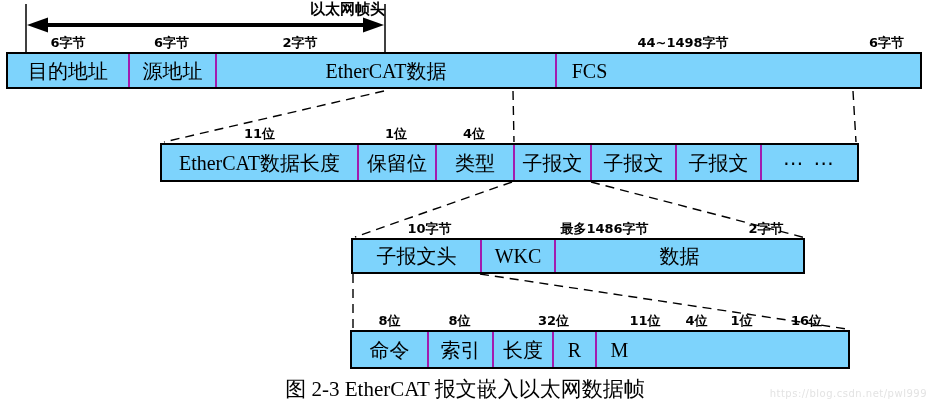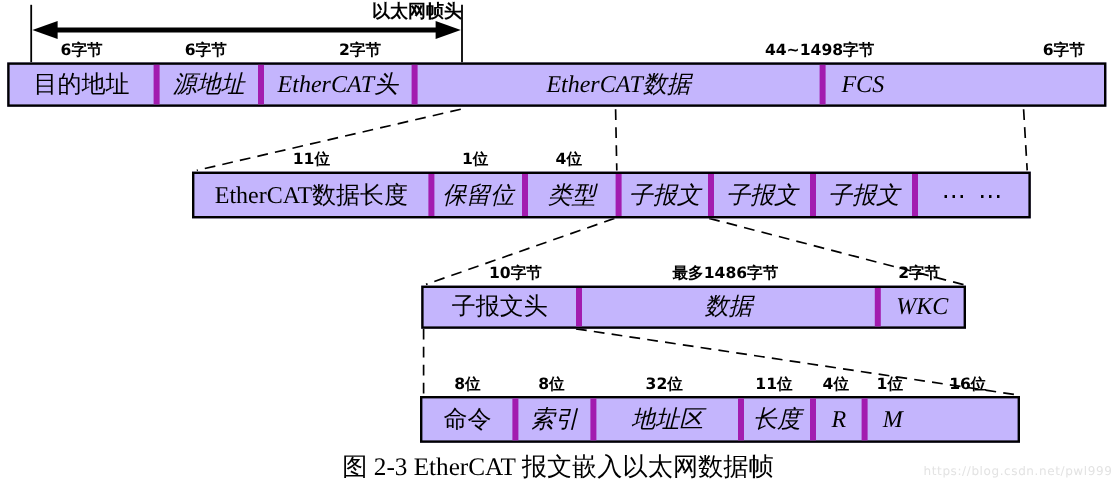--- a/index.html
+++ b/index.html
@@ -3,27 +3,27 @@
 <meta charset="utf-8">
 <style>
   html,body{margin:0;padding:0;background:#ffffff;}
   .canvas{
     position:relative;width:930px;height:417px;background:#fff;overflow:hidden;
     font-family:"Liberation Serif","DejaVu Serif",serif;color:#000;
   }
   .overlay{position:absolute;left:0;top:0;pointer-events:none;}
   .frow{
     position:absolute;display:flex;box-sizing:border-box;
-    border:2px solid #000;background:#c4b5fd;
+    border:2px solid #000;background:#7dd3fc;
   }
   .fcell{
     box-sizing:border-box;display:flex;align-items:center;justify-content:center;
     font-size:20px;line-height:1;white-space:nowrap;overflow:hidden;
   }
-  .fcell + .fcell{border-left:5px solid #a21caf;font-style:italic;}
+  .fcell + .fcell{border-left:2px solid #a21caf;}
   .szlabel{
     position:absolute;text-align:center;font-family:"DejaVu Sans","Liberation Sans",sans-serif;
     font-weight:bold;font-size:13px;line-height:15px;white-space:nowrap;
   }
   .spanlabel{
     position:absolute;left:26px;top:1px;width:359px;text-align:right;
     font-family:"DejaVu Sans","Liberation Sans",sans-serif;font-weight:bold;
     font-size:15px;line-height:17px;
   }
   .ellip{font-family:"DejaVu Sans","Liberation Sans",sans-serif;letter-spacing:2px;}
@@ -68,21 +68,20 @@
 
   <div class="szlabel" style="left:8px;top:35px;width:120px">6字节</div>
   <div class="szlabel" style="left:128px;top:35px;width:87px">6字节</div>
   <div class="szlabel" style="left:215px;top:35px;width:170px">2字节</div>
   <div class="szlabel" style="left:513px;top:35px;width:340px">44~1498字节</div>
   <div class="szlabel" style="left:853px;top:35px;width:67px">6字节</div>
 
   <div class="frow" style="left:6px;top:52px;width:916px;height:37px">
     <div class="fcell" style="width:120px">目的地址</div>
     <div class="fcell" style="width:87px">源地址</div>
-    <div class="fcell" style="width:128px">EtherCAT头</div>
     <div class="fcell" style="width:340px">EtherCAT数据</div>
     <div class="fcell" style="width:67px">FCS</div>
   </div>
 
   <div class="szlabel" style="left:162px;top:126px;width:195px">11位</div>
   <div class="szlabel" style="left:357px;top:126px;width:78px">1位</div>
   <div class="szlabel" style="left:435px;top:126px;width:78px">4位</div>
 
   <div class="frow" style="left:160px;top:143px;width:699px;height:39px">
     <div class="fcell" style="width:195px">EtherCAT数据长度</div>
@@ -93,36 +92,35 @@
     <div class="fcell" style="width:85px">子报文</div>
     <div class="fcell ellip" style="width:97px">⋯ ⋯</div>
   </div>
 
   <div class="szlabel" style="left:366px;top:221px;width:127px">10字节</div>
   <div class="szlabel" style="left:480px;top:221px;width:249px">最多1486字节</div>
   <div class="szlabel" style="left:729px;top:221px;width:74px">2字节</div>
 
   <div class="frow" style="left:351px;top:238px;width:454px;height:36px">
     <div class="fcell" style="width:127px">子报文头</div>
+    <div class="fcell" style="width:74px">WKC</div>
     <div class="fcell" style="width:249px">数据</div>
-    <div class="fcell" style="width:74px">WKC</div>
   </div>
 
   <div class="szlabel" style="left:352px;top:313px;width:75px">8位</div>
   <div class="szlabel" style="left:427px;top:313px;width:65px">8位</div>
   <div class="szlabel" style="left:492px;top:313px;width:123px">32位</div>
   <div class="szlabel" style="left:615px;top:313px;width:60px">11位</div>
   <div class="szlabel" style="left:675px;top:313px;width:43px">4位</div>
   <div class="szlabel" style="left:718px;top:313px;width:47px">1位</div>
   <div class="szlabel" style="left:765px;top:313px;width:83px">16位</div>
 
   <div class="frow" style="left:350px;top:330px;width:500px;height:39px">
     <div class="fcell" style="width:75px">命令</div>
     <div class="fcell" style="width:65px">索引</div>
-    <div class="fcell" style="width:123px">地址区</div>
     <div class="fcell" style="width:60px">长度</div>
     <div class="fcell" style="width:43px">R</div>
     <div class="fcell" style="width:47px">M</div>
   </div>
 
   <div class="caption">图 2-3 EtherCAT 报文嵌入以太网数据帧</div>
 
   <div class="watermark">https://blog.csdn.net/pwl999</div>
 
 </div>

